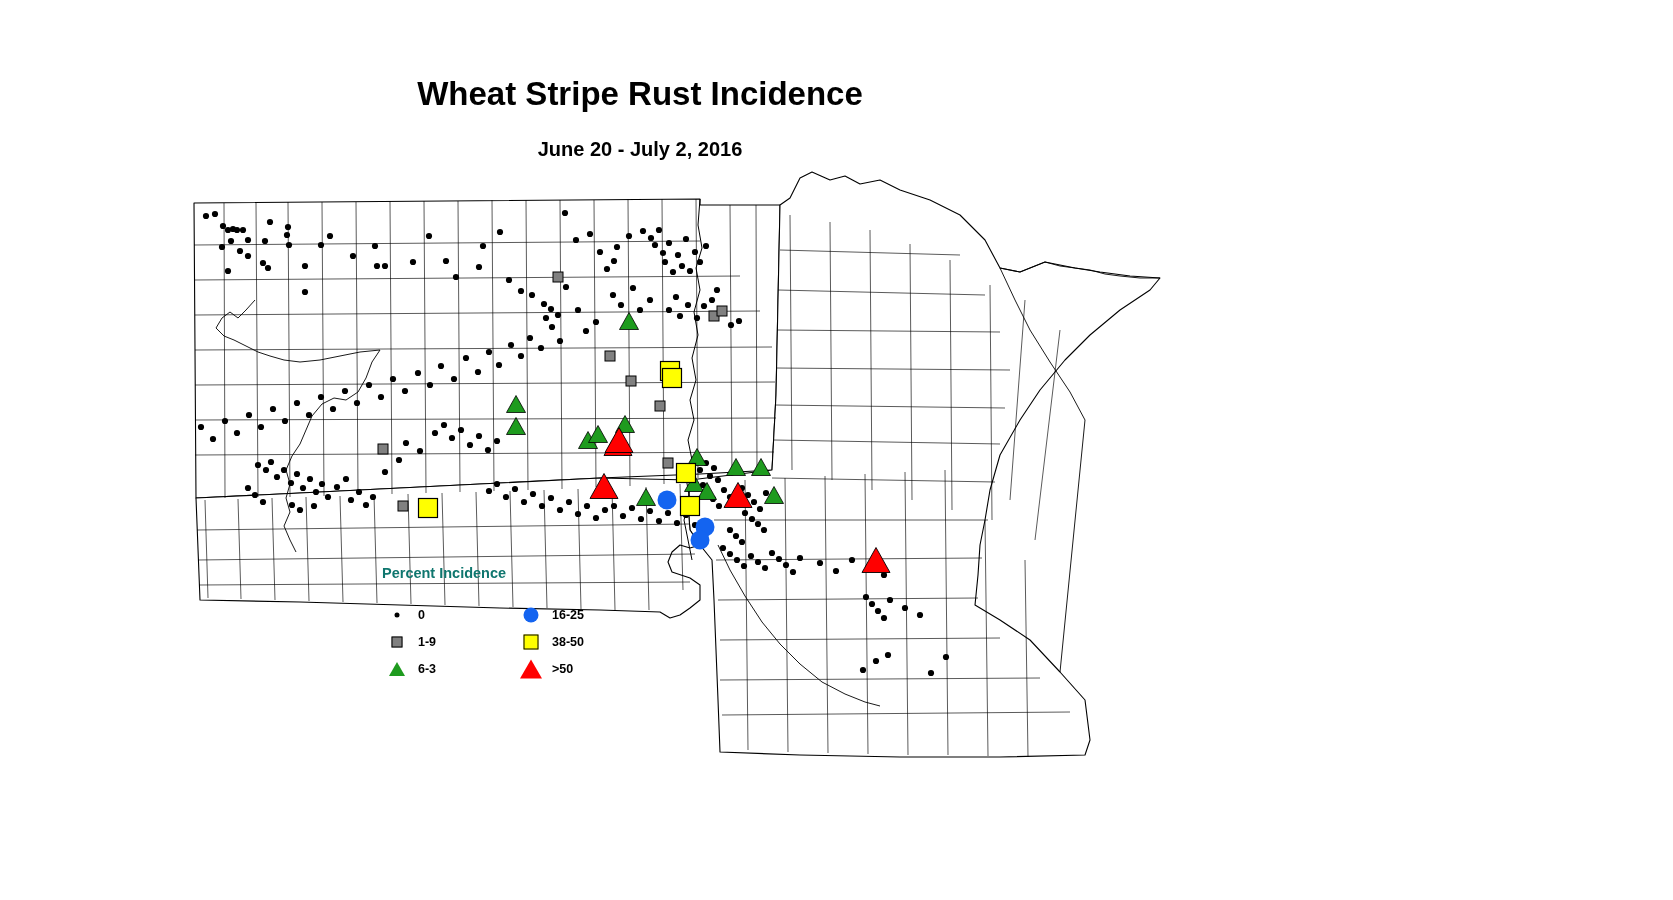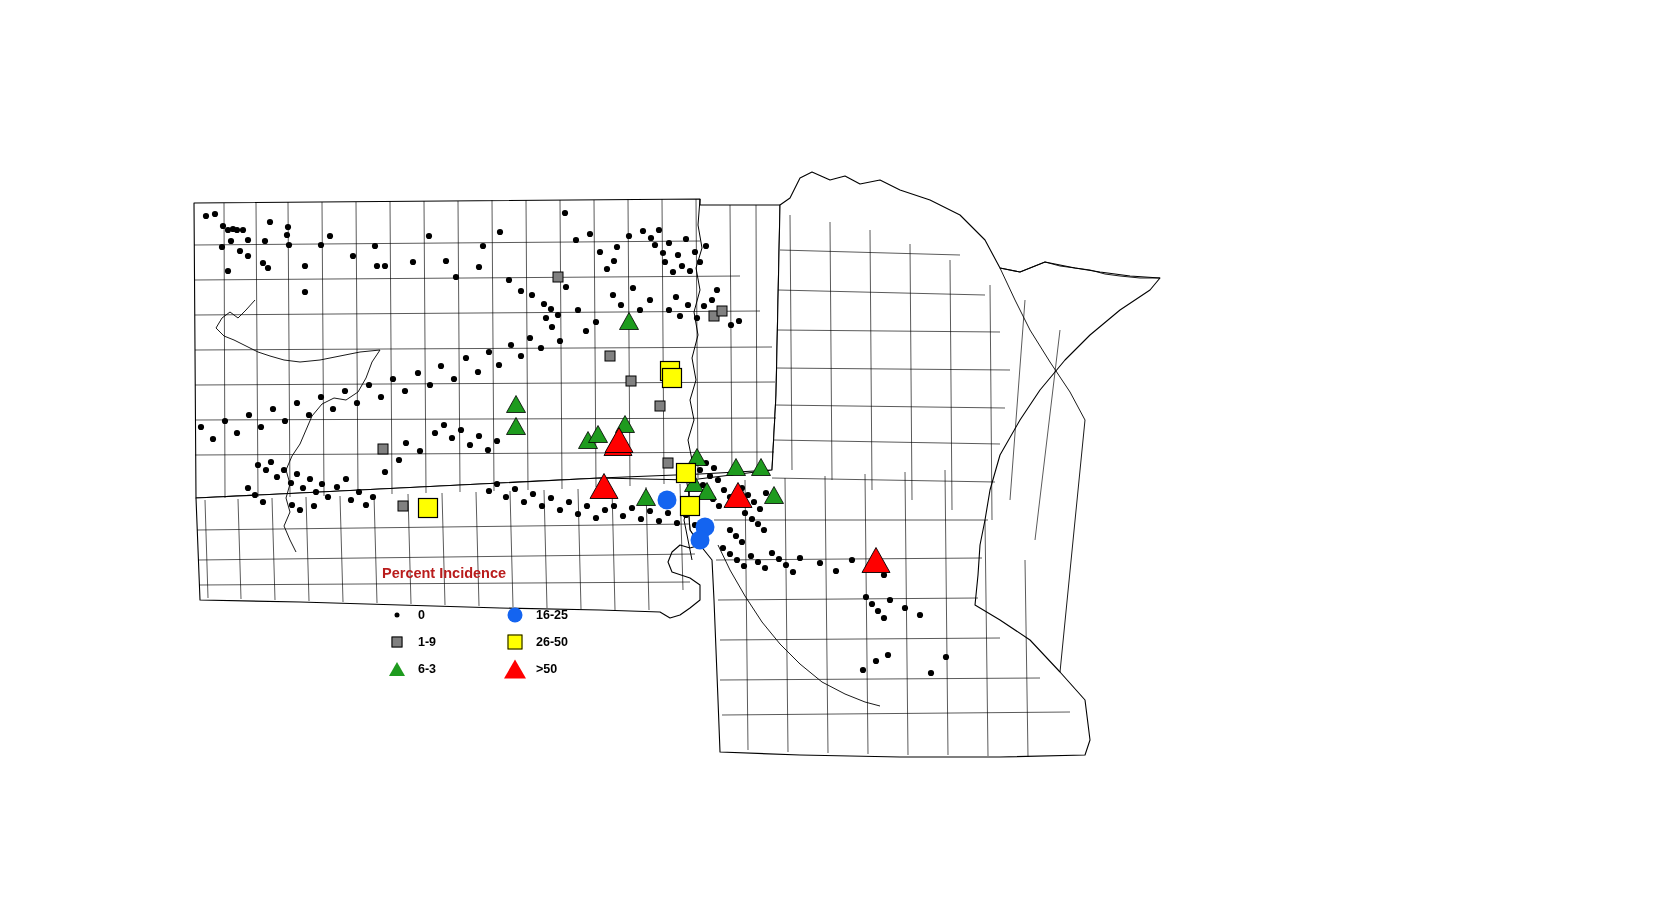--- a/index.html
+++ b/index.html
@@ -57,29 +57,29 @@
     top: 565px;
     width: 240px;
     height: 125px;
   }
   .legend-title {
     position: absolute;
     left: 0;
     top: 0;
     font-size: 14.5px;
     font-weight: bold;
-    color: #b91c1c;
+    color: #0f766e;
     white-space: nowrap;
   }
   .legend-col {
     position: absolute;
     top: 36px;
   }
   .legend-col.left { left: 0px; }
-  .legend-col.right { left: 118px; }
+  .legend-col.right { left: 134px; }
   .legend-row {
     position: relative;
     height: 27px;
     display: flex;
     align-items: center;
   }
   .legend-sym {
     width: 30px;
     height: 22px;
     position: relative;
@@ -137,20 +137,22 @@
     border-left: 11px solid transparent;
     border-right: 11px solid transparent;
     border-bottom: 19px solid #FF0000;
   }
 </style>
 </head>
 <body>
 
 <div id="page">
 
+  <div class="title">Wheat Stripe Rust Incidence</div>
+  <div class="subtitle">June 20 - July 2, 2016</div>
 
   <div id="map-area">
     <svg id="map-svg" width="1673" height="900" viewBox="0 0 1673 900" xmlns="http://www.w3.org/2000/svg">
       <g stroke="#000000" stroke-width="1.1" fill="#ffffff" stroke-linejoin="round">
 
         <path d="M194,203 L700,199 L700,205 L780,205 L780,207 L778,300 L776,395 L772,470 L700,474 L600,478 L500,483 L400,488 L300,493 L196,498 Z" fill="#ffffff"></path>
 
         <path d="M780,205 L790,198 L800,178 L812,172 L830,180 L845,176 L860,184 L880,180 L900,190 L930,200 L960,215 L985,240 L1000,268 L1020,272 L1045,262 L1075,268 L1100,272 L1130,276 L1160,278 L1150,290 L1120,310 L1090,335 L1065,360 L1040,390 L1020,420 L1000,455 L990,490 L985,520 L980,545 L978,575 L975,605 L1000,620 L1030,640 L1060,672 L1085,700 L1090,740 L1085,755 L1000,757 L900,757 L800,755 L720,752 L718,700 L716,650 L714,600 L712,560 L700,545 L690,530 L688,505 L690,480 L772,470 L776,395 L778,300 Z" fill="#ffffff"></path>
 
         <path d="M196,498 L300,493 L400,488 L500,483 L600,478 L690,480 L688,505 L690,530 L700,545 L690,548 L680,545 L672,552 L668,562 L672,572 L690,578 L700,585 L700,600 L690,608 L680,615 L670,618 L660,612 L600,610 L500,608 L400,605 L300,602 L200,600 Z" fill="#ffffff"></path>
@@ -479,21 +481,21 @@
       <div class="legend-row">
         <span class="legend-sym">
             <span class="sym-circle-blue"></span>
           </span>
         <span class="legend-label">16-25</span>
       </div>
       <div class="legend-row">
         <span class="legend-sym">
             <span class="sym-square-yellow"></span>
           </span>
-        <span class="legend-label">26-50</span>
+        <span class="legend-label">38-50</span>
       </div>
       <div class="legend-row">
         <span class="legend-sym">
             <span class="sym-tri-red"></span>
           </span>
         <span class="legend-label">&gt;50</span>
       </div>
     </div>
   </div>
 

